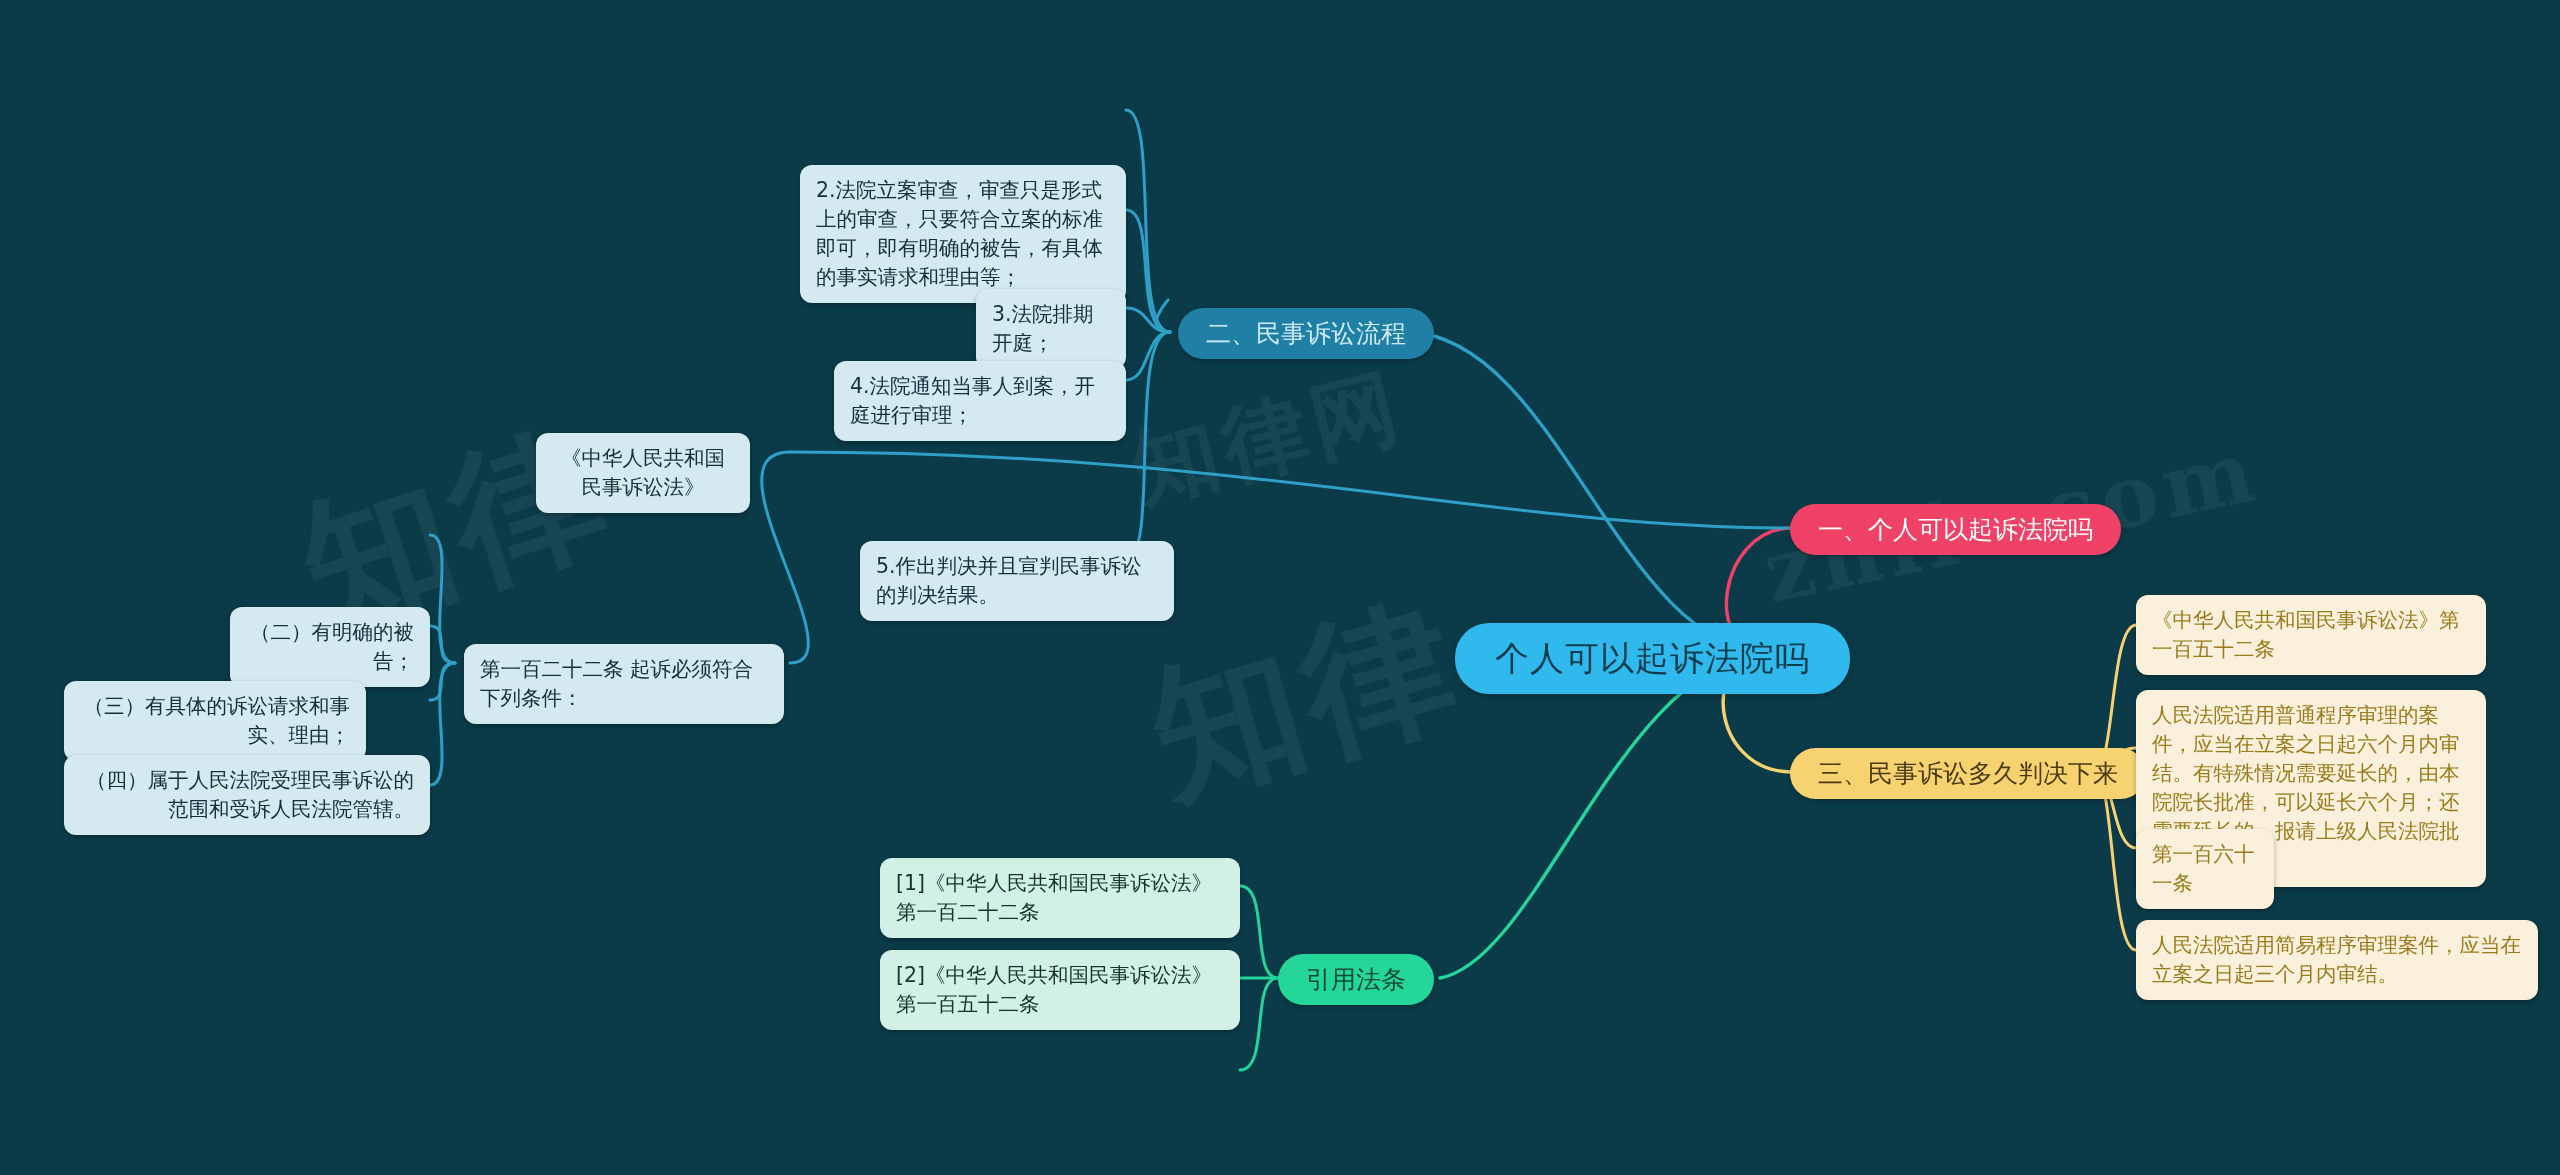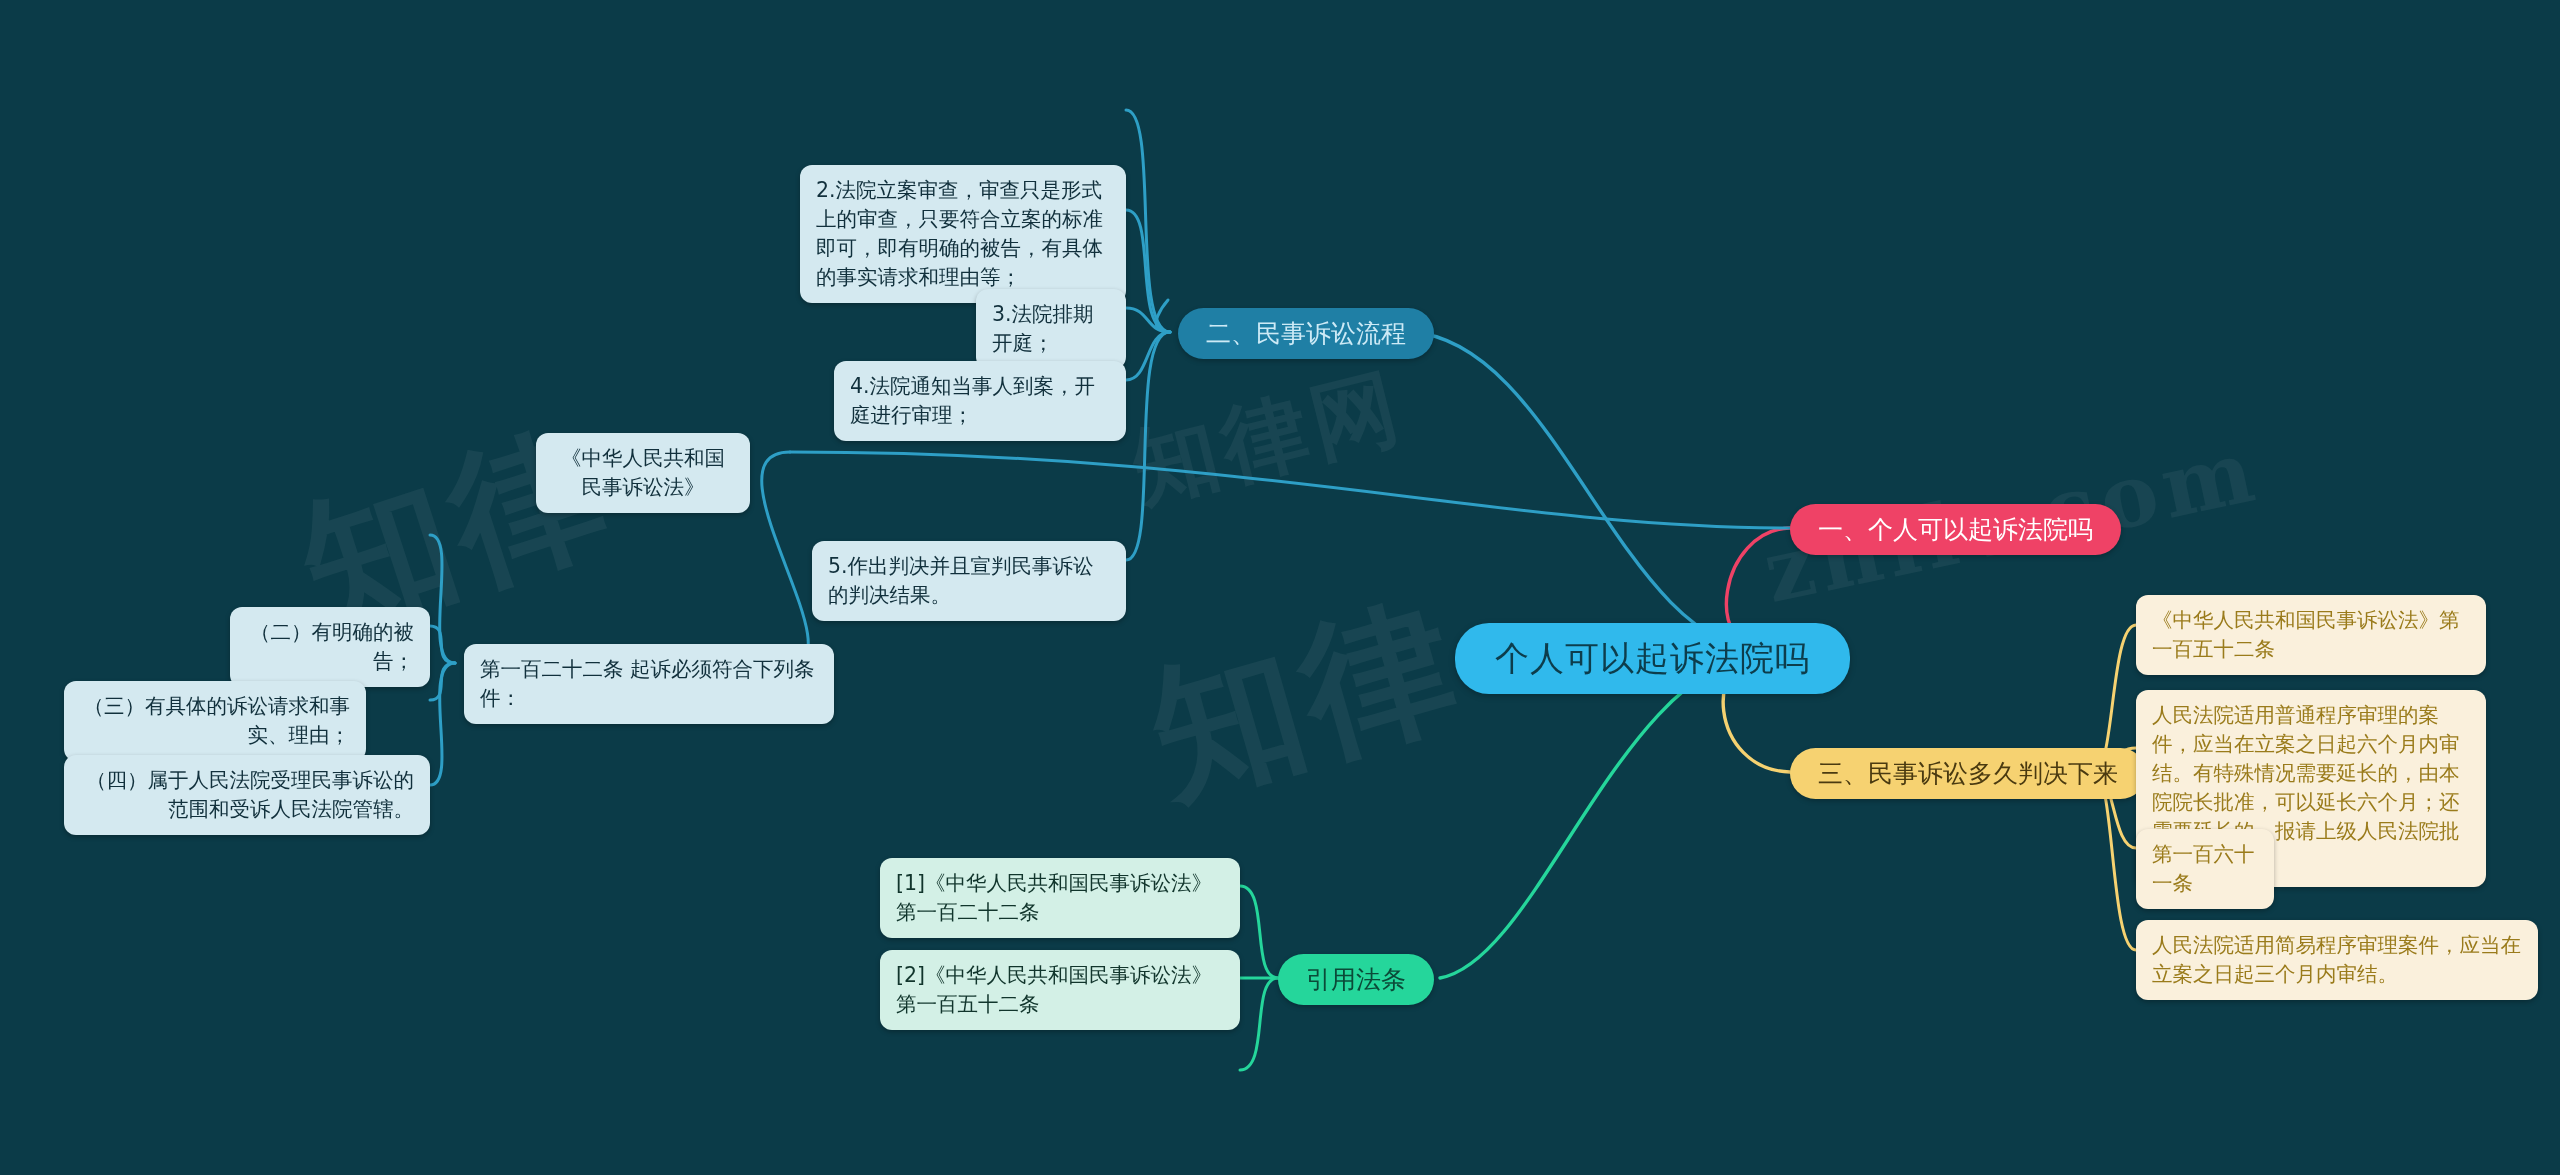--- a/index.html
+++ b/index.html
@@ -98,25 +98,25 @@
 
   <div class="node pill green" style="left:1278px;top:954px;">引用法条</div>
 
 
   <div class="node card ice" style="left:800px;top:165px;width:326px;">2.法院立案审查，审查只是形式上的审查，只要符合立案的标准即可，即有明确的被告，有具体的事实请求和理由等；</div>
 
   <div class="node card ice" style="left:976px;top:289px;width:150px;">3.法院排期开庭；</div>
 
   <div class="node card ice" style="left:834px;top:361px;width:292px;">4.法院通知当事人到案，开庭进行审理；</div>
 
-  <div class="node card ice" style="left:812px;top:541px;width:314px;">5.作出判决并且宣判民事诉讼的判决结果。</div>
+  <div class="node card ice" style="left:860px;top:541px;width:314px;">5.作出判决并且宣判民事诉讼的判决结果。</div>
 
   <div class="node card ice" style="left:536px;top:433px;width:214px;text-align:center;">《中华人民共和国民事诉讼法》</div>
 
-  <div class="node card ice" style="left:464px;top:644px;width:370px;">第一百二十二条  起诉必须符合下列条件：</div>
+  <div class="node card ice" style="left:464px;top:644px;width:320px;">第一百二十二条  起诉必须符合下列条件：</div>
 
 
   <div class="node card ice right" style="left:230px;top:607px;width:200px;">（二）有明确的被告；</div>
 
   <div class="node card ice right" style="left:64px;top:681px;width:302px;">（三）有具体的诉讼请求和事实、理由；</div>
 
   <div class="node card ice right" style="left:64px;top:755px;width:366px;">（四）属于人民法院受理民事诉讼的范围和受诉人民法院管辖。</div>
 
   <div class="node card cream" style="left:2136px;top:595px;width:350px;">《中华人民共和国民事诉讼法》第一百五十二条</div>
 

